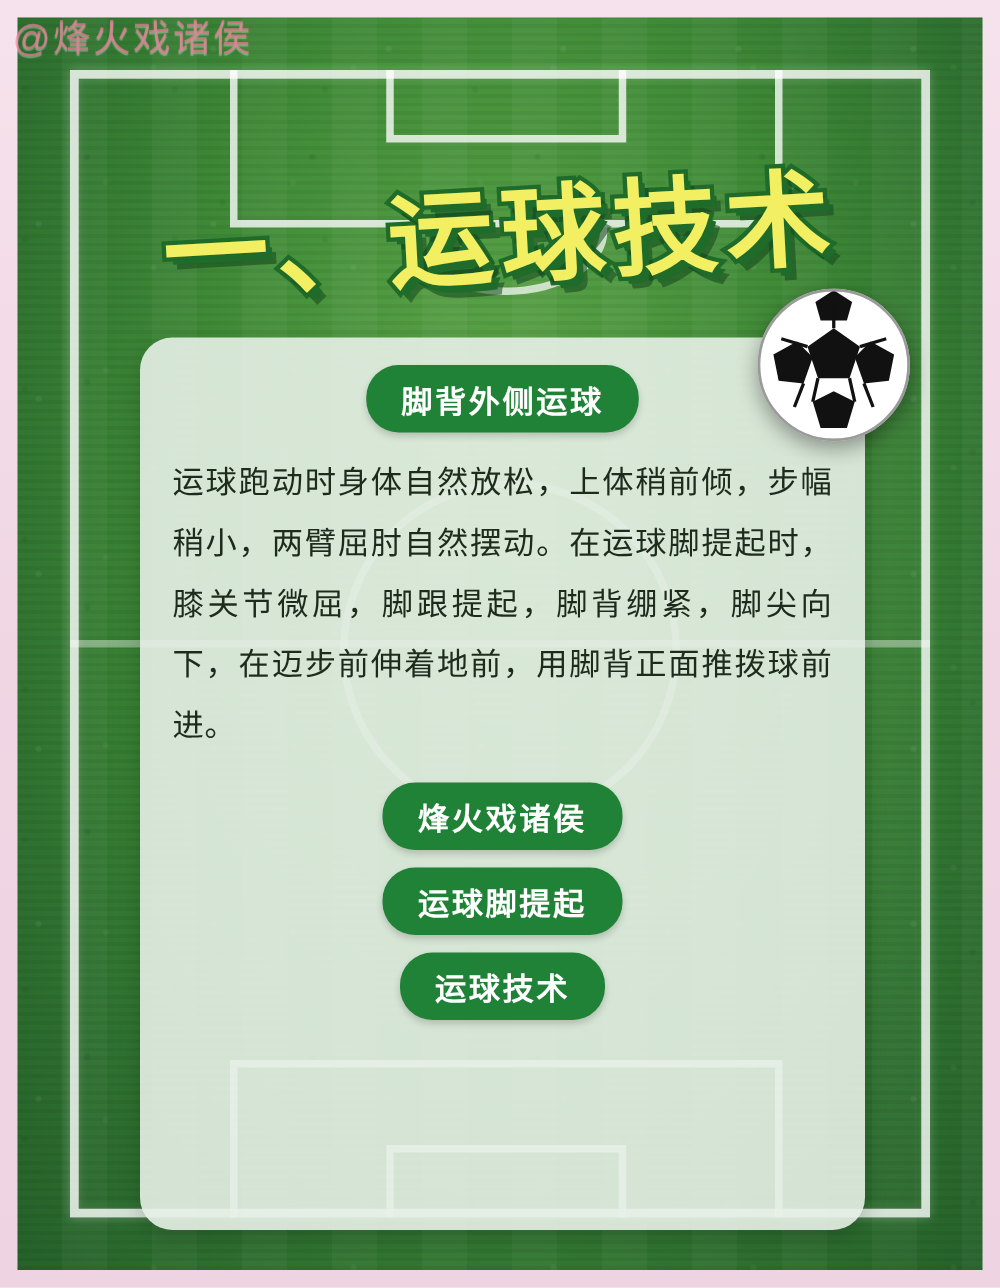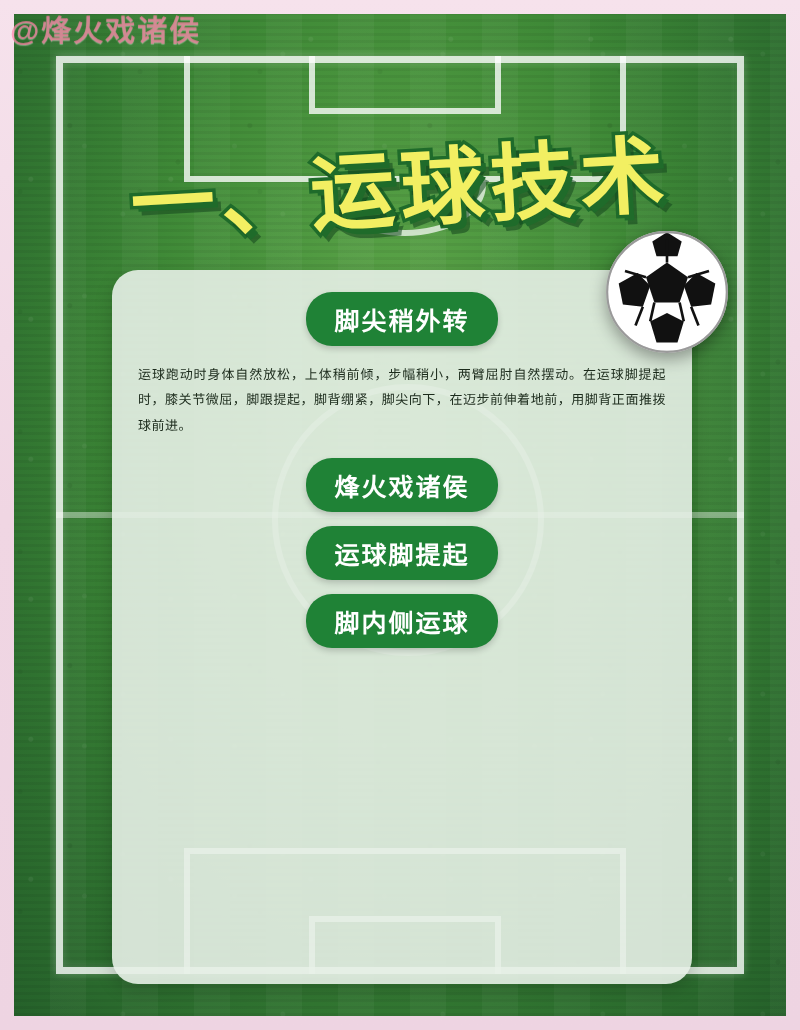--- a/index.html
+++ b/index.html
@@ -25,21 +25,21 @@
 
   
   .watermark {
     position: absolute;
     top: 6px;
     left: 10px;
     z-index: 60;
     font-size: 30px;
     letter-spacing: 2px;
     color: rgba(255, 120, 160, 0.65);
-    font-weight: 700;
+    font-weight: 400;
     text-shadow: 0 1px 1px rgba(255,255,255,0.35);
     pointer-events: none;
     white-space: nowrap;
   }
 
   
   .poster {
     position: absolute;
     left: 14px;
     top: 14px;
@@ -179,21 +179,21 @@
     font-weight: 700;
     letter-spacing: 2px;
     border-radius: 26px;
     padding: 9px 28px;
     width: fit-content;
     box-shadow: 0 3px 6px rgba(0,0,0,0.18);
     font-family: "DejaVu Sans", "Liberation Sans", sans-serif;
   }
   .section-body {
     margin: 16px 0 20px 0;
-    font-size: 13px;
+    font-size: 25px;
     line-height: 1.95;
     color: #1c2b1c;
     text-align: justify;
     letter-spacing: .5px;
     font-family: "DejaVu Sans", "Liberation Sans", sans-serif;
   }
   .section:last-child .section-body { margin-bottom: 0; }
 </style>
 </head>
 <body>
@@ -231,32 +231,32 @@
         <path d="M72,70 L76,88"></path>
         <path d="M37,74 L30,92"></path>
         <path d="M83,74 L90,92"></path>
       </g>
       <circle cx="60" cy="60" r="57" fill="none" stroke="#9a9a9a" stroke-width="2"></circle>
     </svg>
 
     <div class="card">
 
       <div class="section">
-        <div class="section-heading">脚尖稍外转</div>
+        <div class="section-heading">脚背外侧运球</div>
         <p class="section-body">运球跑动时身体自然放松，上体稍前倾，步幅稍小，两臂屈肘自然摆动。在运球脚提起时，膝关节微屈，脚跟提起，脚背绷紧，脚尖向下，在迈步前伸着地前，用脚背正面推拨球前进。</p>
       </div>
 
       <div class="section">
         <div class="section-heading">烽火戏诸侯</div>
       </div>
 
       <div class="section">
         <div class="section-heading">运球脚提起</div>
       </div>
 
       <div class="section">
-        <div class="section-heading">脚内侧运球</div>
+        <div class="section-heading">运球技术</div>
 
       </div>
 
     </div>
   </div>
 </div>
 
 </body></html>

